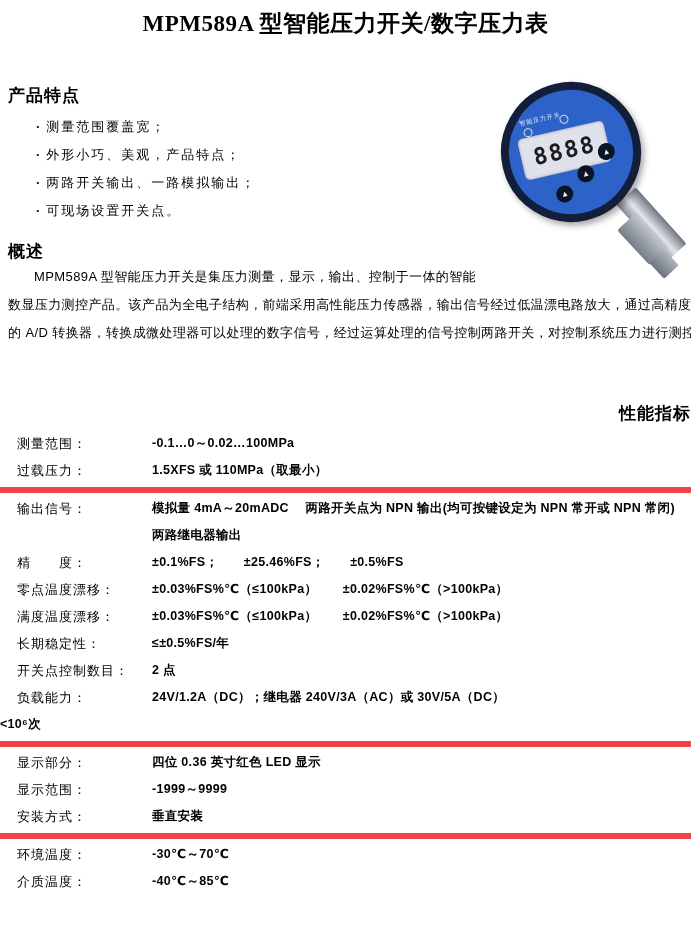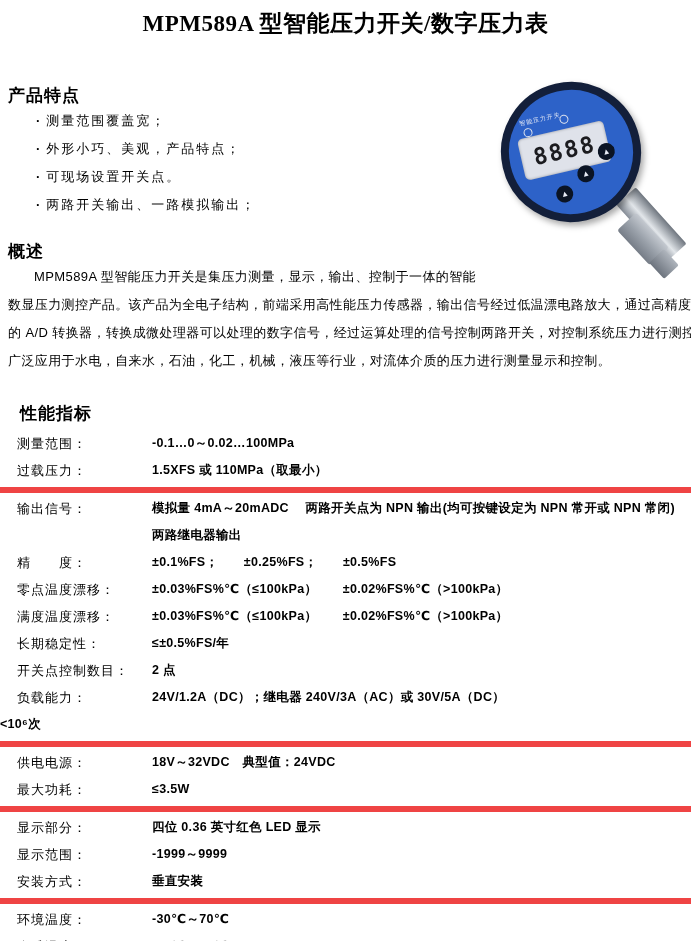--- a/index.html
+++ b/index.html
@@ -14,21 +14,21 @@
     font-family:"Liberation Serif","DejaVu Serif",serif;
     font-size:23px; font-weight:bold; letter-spacing:0.5px;
   }
   
   .sec-heading {
     font-size:17px; font-weight:bold; letter-spacing:1px;
     font-family:"Liberation Sans","DejaVu Sans",sans-serif;
   }
   
   .features { position:absolute; top:84px; left:8px; width:440px; }
-  .feature-list { }
+  .feature-list { margin-top:6px; }
   .feature-item { height:28px; line-height:28px; padding-left:28px; font-size:13px; letter-spacing:2px; }
   .bullet { display:inline-block; margin-right:6px; font-weight:bold; letter-spacing:0; }
   
   .device { position:absolute; left:497px; top:80px; width:194px; height:188px; }
   .stem {
     position:absolute; left:116px; top:116px; width:26px; height:76px;
     transform:rotate(-42deg); transform-origin:top center;
     background:linear-gradient(90deg,#868d97,#e2e6ea 45%,#6f767f);
     border-radius:2px;
   }
@@ -67,42 +67,42 @@
   }
   .btn1 { left:38px; top:93px; }
   .btn2 { left:63px; top:78px; }
   .btn3 { left:88px; top:61px; }
   
   .overview { position:absolute; top:240px; left:8px; width:680px; }
   .ov-line { height:28px; line-height:28px; font-size:13px; letter-spacing:0.4px; white-space:nowrap; }
   .ov-first { padding-left:26px; }
   
   .specs { position:absolute; top:402px; left:0; width:691px; }
-  .specs .sec-heading { padding-left:20px; }
+  .specs .sec-heading { padding-left:8px;text-align:right; }
   .spec-table { margin-top:3px; }
   .spec-group { border-top:6px solid #ef4444; padding:2px 0 3px 0; }
   .spec-group.first { border-top:none; }
   .spec-row { display:flex; height:27px; line-height:27px; }
   .spec-label { width:135px; padding-left:17px; flex-shrink:0; font-size:13px; letter-spacing:1px; white-space:nowrap; }
   .spec-value { font-size:12.5px; font-weight:bold; letter-spacing:0.3px; white-space:nowrap; }
 </style>
 </head>
 <body>
 
 <div class="page">
 
   <div class="doc-title">MPM589A 型智能压力开关/数字压力表</div>
 
   <div class="features">
     <div class="sec-heading">产品特点</div>
     <div class="feature-list">
       <div class="feature-item"><span class="bullet">·</span><span>测量范围覆盖宽；</span></div>
       <div class="feature-item"><span class="bullet">·</span><span>外形小巧、美观，产品特点；</span></div>
+      <div class="feature-item"><span class="bullet">·</span><span>两路开关输出、一路模拟输出；</span></div>
       <div class="feature-item"><span class="bullet">·</span><span>可现场设置开关点。</span></div>
-      <div class="feature-item"><span class="bullet">·</span><span>两路开关输出、一路模拟输出；</span></div>
     </div>
   </div>
 
   <div class="device">
     <div class="stem"></div>
     <div class="nut"></div>
     <div class="stem-tip"></div>
     <div class="gauge-rot">
       <div class="gauge-face" style="background: rgb(45, 98, 200);">
         <div class="face-label">智能压力开关</div>
@@ -116,21 +116,20 @@
         <div class="btn btn3" style="background: rgb(11, 20, 36);">▲</div>
       </div>
     </div>
   </div>
 
   <div class="overview">
     <div class="sec-heading">概述</div>
     <div class="ov-line ov-first">MPM589A 型智能压力开关是集压力测量，显示，输出、控制于一体的智能</div>
     <div class="ov-line">数显压力测控产品。该产品为全电子结构，前端采用高性能压力传感器，输出信号经过低温漂电路放大，通过高精度</div>
     <div class="ov-line">的 A/D 转换器，转换成微处理器可以处理的数字信号，经过运算处理的信号控制两路开关，对控制系统压力进行测控。</div>
-    <div class="ov-line">广泛应用于水电，自来水，石油，化工，机械，液压等行业，对流体介质的压力进行测量显示和控制。</div>
   </div>
 
   <div class="specs">
     <div class="sec-heading">性能指标</div>
     <div class="spec-table">
 
       <div class="spec-group first">
         <div class="spec-row">
           <div class="spec-label">测量范围：</div>
           <div class="spec-value">-0.1…0～0.02…100MPa</div>
@@ -145,21 +144,21 @@
         <div class="spec-row">
           <div class="spec-label">输出信号：</div>
           <div class="spec-value">模拟量 4mA～20mADC　 两路开关点为 NPN 输出(均可按键设定为 NPN 常开或 NPN 常闭)</div>
         </div>
         <div class="spec-row">
           <div class="spec-label"></div>
           <div class="spec-value">两路继电器输出</div>
         </div>
         <div class="spec-row">
           <div class="spec-label">精　　度：</div>
-          <div class="spec-value">±0.1%FS；　　±0.25%FS；　　±0.5%FS</div>
+          <div class="spec-value">±0.1%FS；　　±25.46%FS；　　±0.5%FS</div>
         </div>
         <div class="spec-row">
           <div class="spec-label">零点温度漂移：</div>
           <div class="spec-value">±0.03%FS%℃（≤100kPa）　　±0.02%FS%℃（&gt;100kPa）</div>
         </div>
         <div class="spec-row">
           <div class="spec-label">满度温度漂移：</div>
           <div class="spec-value">±0.03%FS%℃（≤100kPa）　　±0.02%FS%℃（&gt;100kPa）</div>
         </div>
         <div class="spec-row">
@@ -172,30 +171,20 @@
         </div>
         <div class="spec-row">
           <div class="spec-label">负载能力：</div>
           <div class="spec-value">24V/1.2A（DC）；继电器 240V/3A（AC）或 30V/5A（DC）</div>
         </div>
         <div class="spec-row">
           <div class="spec-value">&lt;10⁶次</div>
         </div>
       </div>
 
-      <div class="spec-group">
-        <div class="spec-row">
-          <div class="spec-label">供电电源：</div>
-          <div class="spec-value">18V～32VDC　典型值：24VDC</div>
-        </div>
-        <div class="spec-row">
-          <div class="spec-label">最大功耗：</div>
-          <div class="spec-value">≤3.5W</div>
-        </div>
-      </div>
 
       <div class="spec-group">
         <div class="spec-row">
           <div class="spec-label">显示部分：</div>
           <div class="spec-value">四位 0.36 英寸红色 LED 显示</div>
         </div>
         <div class="spec-row">
           <div class="spec-label">显示范围：</div>
           <div class="spec-value">-1999～9999</div>
         </div>

